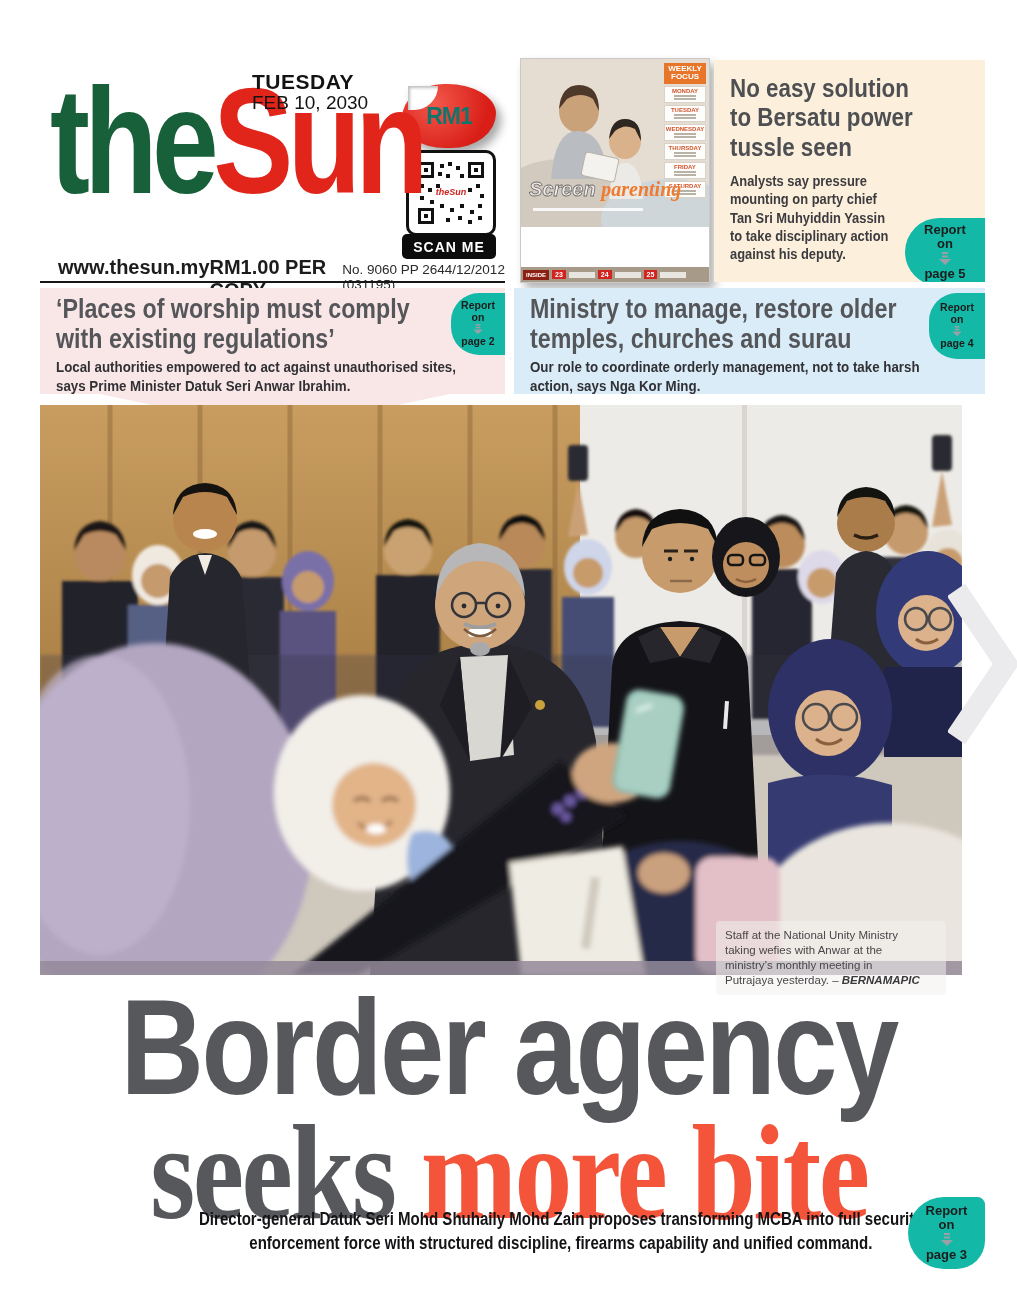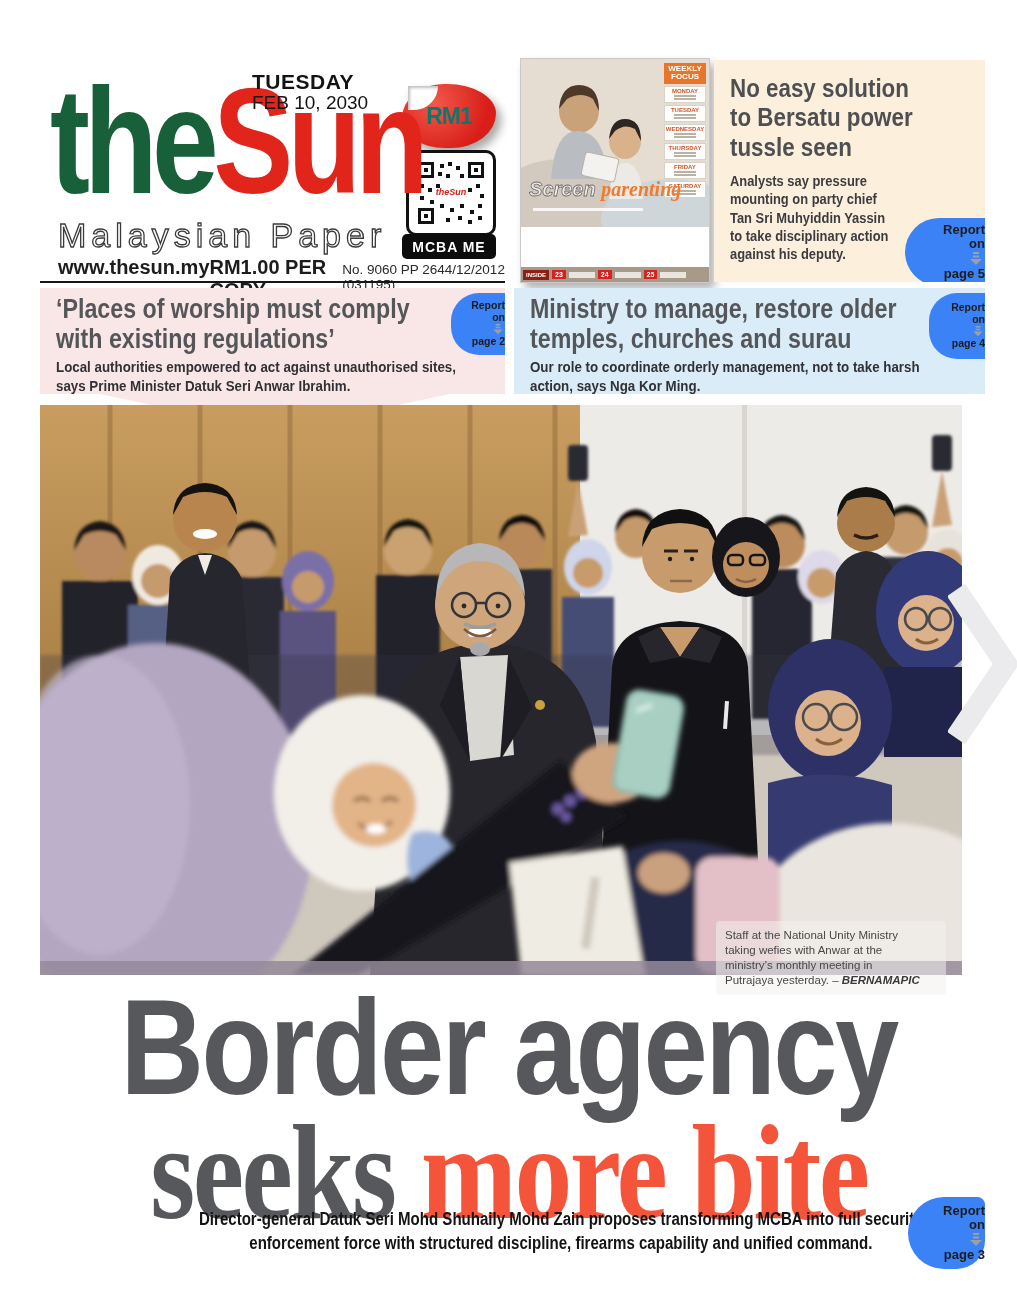--- a/index.html
+++ b/index.html
@@ -66,21 +66,21 @@
   .p-cream{left:714px;top:60px;width:271px;height:222px;background:#fcf0dc;padding:14px 0 0 16px;box-sizing:border-box;}
   .p-cream h2{margin:0;font-size:26px;line-height:1.13;color:#4e4f53;font-weight:800;}
   .p-cream p{margin:10px 0 0;font-size:15px;line-height:1.22;font-weight:700;color:#3c3c40;}
   .p-pink{left:40px;top:288px;width:465px;height:106px;background:#f9e7e7;padding:7px 0 0 16px;box-sizing:border-box;}
   .p-blue{left:514px;top:288px;width:471px;height:106px;background:#d9ecf7;padding:7px 0 0 16px;box-sizing:border-box;}
   .strip-h{margin:0;font-size:27px;line-height:1.1;color:#55565a;font-weight:800;}
   .strip-p{margin:4px 0 0;font-size:15.5px;line-height:1.18;font-weight:700;color:#313135;}
   .tail{position:absolute;left:100px;top:394px;width:0;height:0;border-left:175px solid transparent;
         border-right:175px solid transparent;border-top:37px solid #f9e7e7;}
   
-  .rb{background:#3b82f6;display:flex;flex-direction:column;align-items:flex-end;justify-content:center;
+  .rb{background:#14b8a6;display:flex;flex-direction:column;align-items:center;justify-content:center;
       font-weight:800;color:#1c1c1c;line-height:1.12;text-align:center;}
   .rb .pg{margin-top:1px;}
   .rb-cream{position:absolute;right:0;top:158px;width:80px;height:68px;border-radius:34px 0 0 34px;font-size:13px;}
   .rb-pink{position:absolute;right:0;top:5px;width:54px;height:62px;border-radius:28px 0 0 28px;font-size:10.5px;}
   .rb-blue{position:absolute;right:0;top:5px;width:56px;height:66px;border-radius:28px 0 0 28px;font-size:10.5px;}
   .rb-main{position:absolute;left:908px;top:1197px;width:77px;height:72px;border-radius:38px 8px 30px 38px;font-size:13px;}
   
   .photo{position:absolute;left:40px;top:405px;width:922px;height:618px;overflow:hidden;}
   .caption{position:absolute;right:16px;bottom:28px;width:212px;background:rgba(243,241,237,.55);
            border-radius:4px;padding:7px 9px;font-size:11.5px;line-height:1.3;color:#474749;white-space:pre-line;}
@@ -148,24 +148,23 @@
             <rect x="54" y="50" width="4" height="4"></rect>
           <rect x="62" y="44" width="4" height="4"></rect>
             <rect x="30" y="58" width="4" height="4"></rect>
             <rect x="42" y="56" width="4" height="4"></rect>
           <rect x="52" y="60" width="4" height="4"></rect>
             <rect x="62" y="56" width="4" height="4"></rect>
         </g>
         <text x="35" y="35" font-size="9" font-weight="bold" font-style="italic" text-anchor="middle" fill="#d2231f">theSun</text>
       </svg>
     </div>
-    <div class="scanme">MCBA ME</div>
-  </div>
-
-  <div class="tagline">Malaysian Paper</div>
+    <div class="scanme">SCAN ME</div>
+  </div>
+
 
   <div class="inforow">
     <span class="web">www.thesun.my</span>
     <span class="price">RM1.00 PER COPY</span>
     <span class="issue">No. 9060 PP 2644/12/2012 (031195)</span>
   </div>
   <div class="mastrule"></div>
 
   <div class="lyfe">
     <div class="lyfe-photo">

